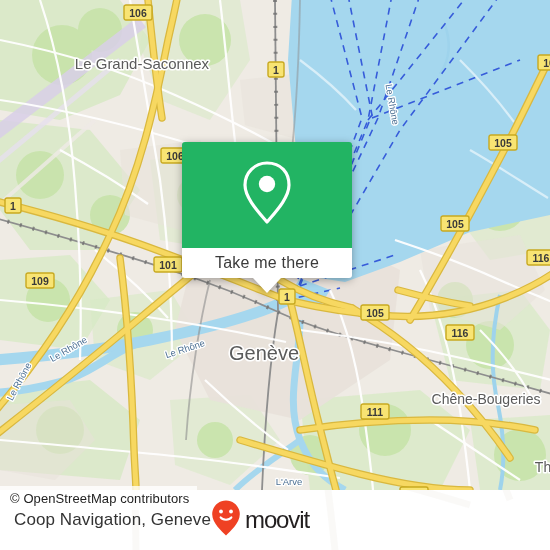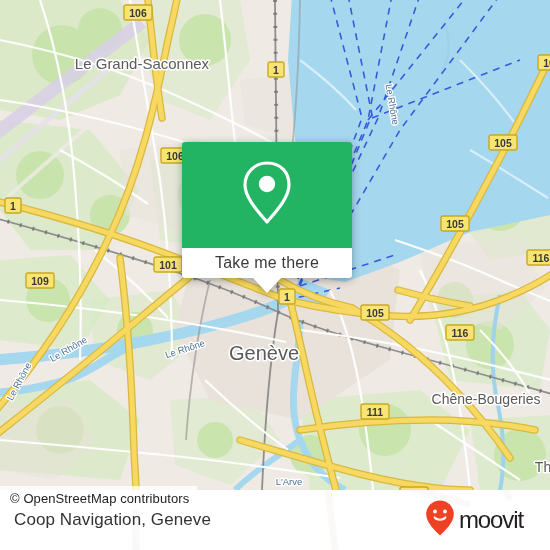--- a/index.html
+++ b/index.html
@@ -50,21 +50,21 @@
   }
 
   
   .footer{
     position:absolute;left:0;top:490px;width:550px;height:60px;
     background:#ffffff;overflow:hidden;
   }
   .footer-wm{position:absolute;left:0;top:-490px;opacity:.17;}
   .footer-inner{
     position:relative;z-index:2;height:60px;
-    display:flex;align-items:center;justify-content:space-between;
+    display:flex;align-items:center;
     padding:0 27px 0 14px;box-sizing:border-box;
   }
   .place-title{font-size:17px;color:#333;letter-spacing:.1px;white-space:nowrap;}
   .brand{display:flex;align-items:center;gap:4px;}
   .brand-word{font-size:24px;color:#231f20;letter-spacing:-1.1px;line-height:1;}
 </style>
 </head>
 <body>
 
 <div id="stage">

